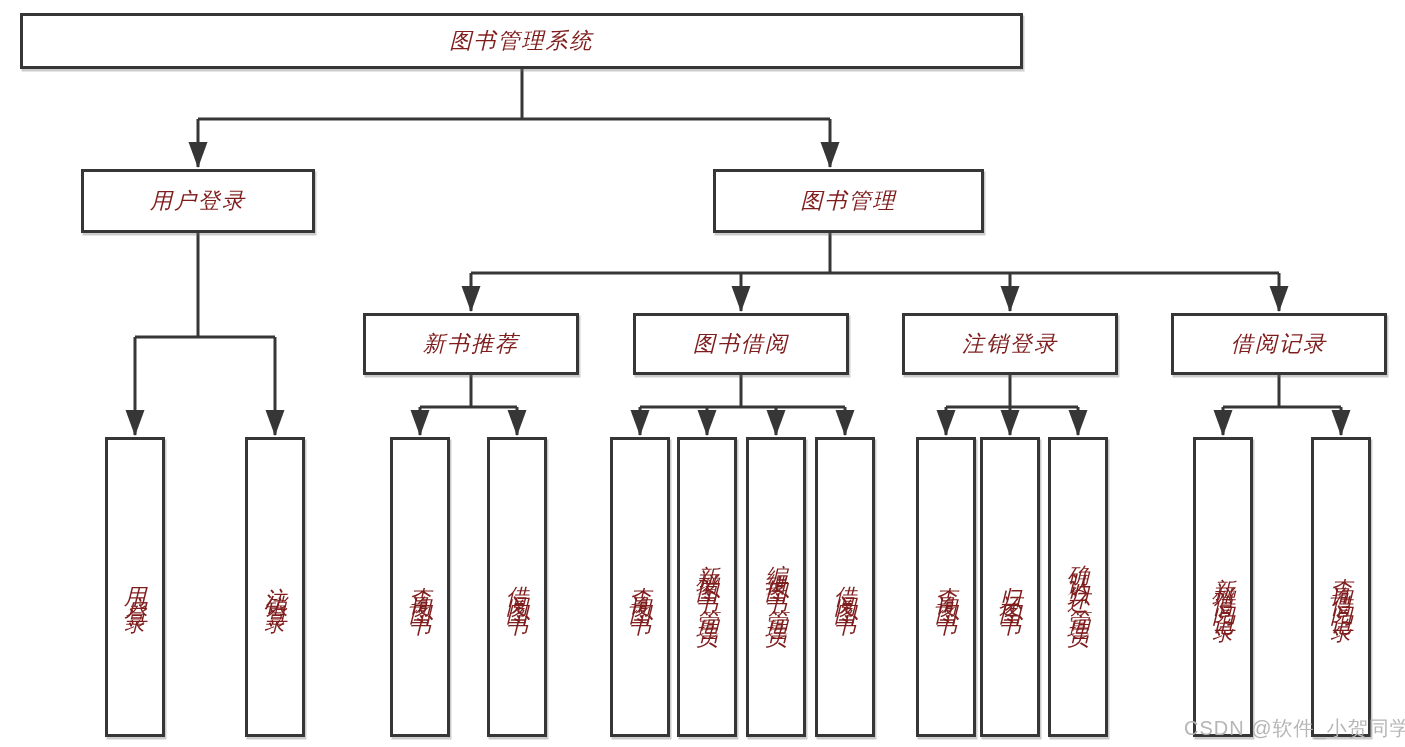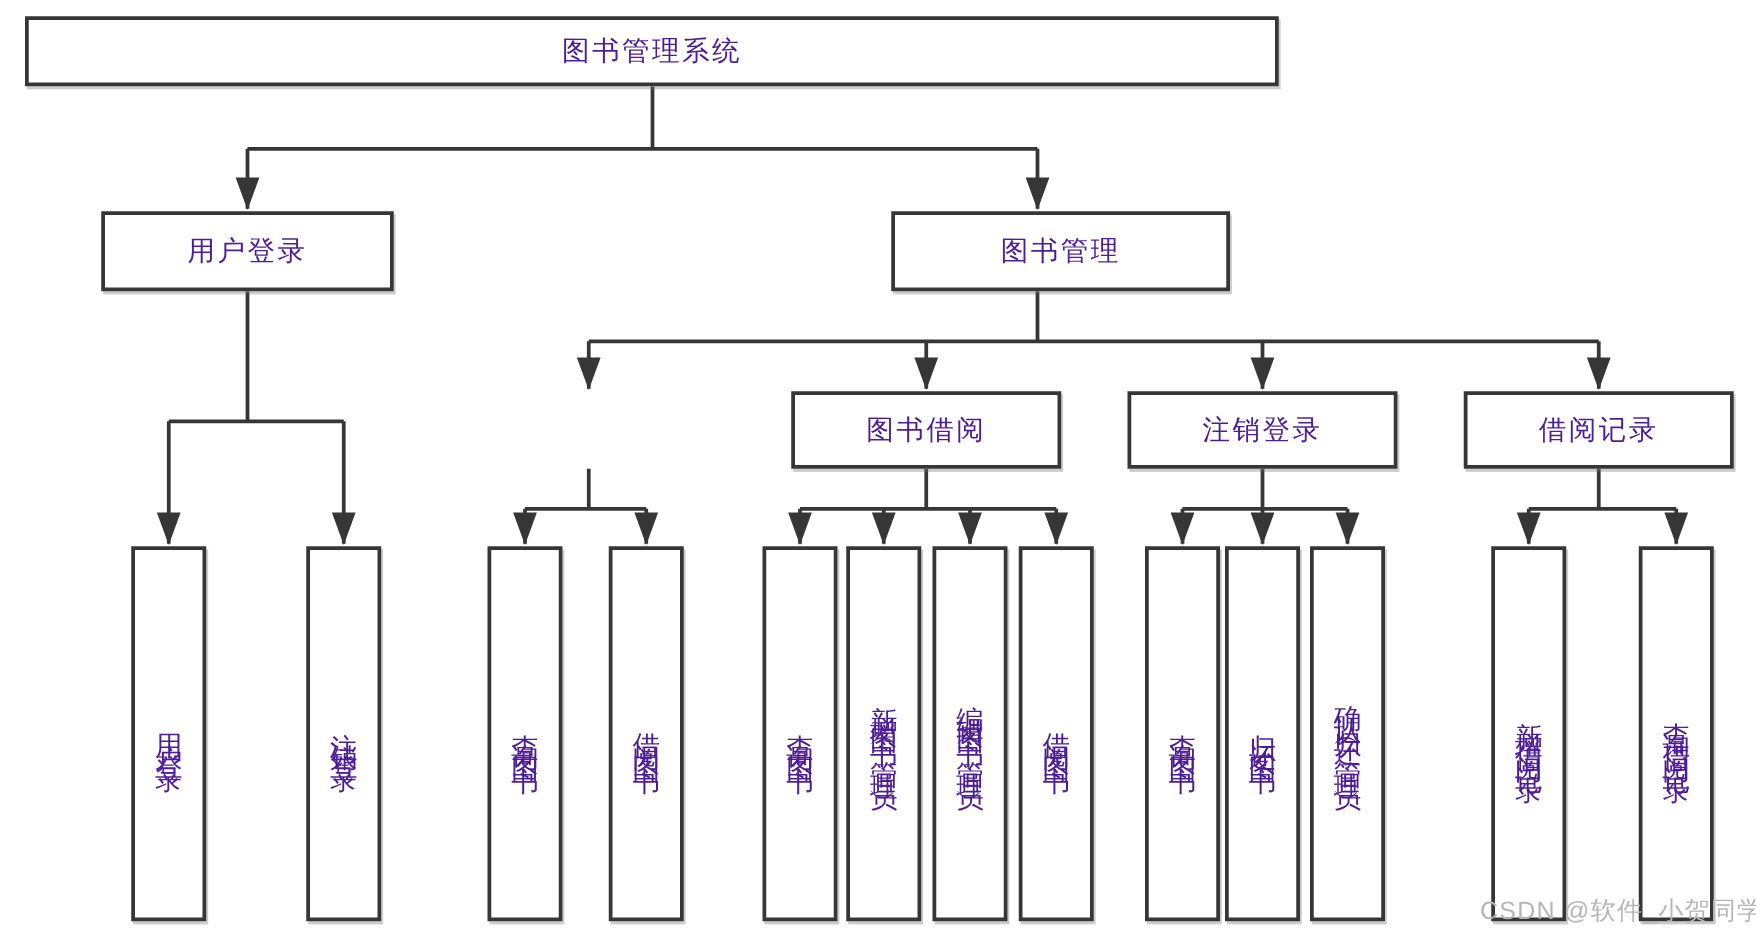--- a/index.html
+++ b/index.html
@@ -12,23 +12,24 @@
   }
   #connectors{position:absolute;left:0;top:0;z-index:1;}
   .node{
     position:absolute;
     box-sizing:border-box;
     background:#ffffff;
     border:3px solid #363636;
     display:flex;
     align-items:center;
     justify-content:center;
-    color:#4c1d95;
+    color:#7f1d1d;
     z-index:2;
     box-shadow:1.5px 2.5px 0 rgba(110,110,110,0.35);
+    font-style:italic;
   }
   .h-label{
     font-size:22px;
     letter-spacing:2px;
     white-space:nowrap;
   }
   .leaf{
     writing-mode:vertical-rl;
     text-orientation:mixed;
     font-size:22px;
@@ -99,20 +100,21 @@
       <line x1="1223" y1="407" x2="1223" y2="435" marker-end="url(#arrow)"></line>
       <line x1="1341" y1="407" x2="1341" y2="435" marker-end="url(#arrow)"></line>
     </g>
   </svg>
 
   <div class="node h-label" style="left:20px;top:13px;width:1003px;height:56px;">图书管理系统</div>
 
   <div class="node h-label" style="left:81px;top:169px;width:234px;height:64px;">用户登录</div>
   <div class="node h-label" style="left:713px;top:169px;width:271px;height:64px;">图书管理</div>
 
+  <div class="node h-label" style="left:363px;top:313px;width:216px;height:62px;">新书推荐</div>
   <div class="node h-label" style="left:633px;top:313px;width:216px;height:62px;">图书借阅</div>
   <div class="node h-label" style="left:902px;top:313px;width:216px;height:62px;">注销登录</div>
   <div class="node h-label" style="left:1171px;top:313px;width:216px;height:62px;">借阅记录</div>
 
   <div class="node leaf" style="left:105px;top:437px;width:60px;height:300px;">用户登录</div>
   <div class="node leaf" style="left:245px;top:437px;width:60px;height:300px;">注销登录</div>
 
   <div class="node leaf" style="left:390px;top:437px;width:60px;height:300px;">查询图书</div>
   <div class="node leaf" style="left:487px;top:437px;width:60px;height:300px;">借阅图书</div>
 

